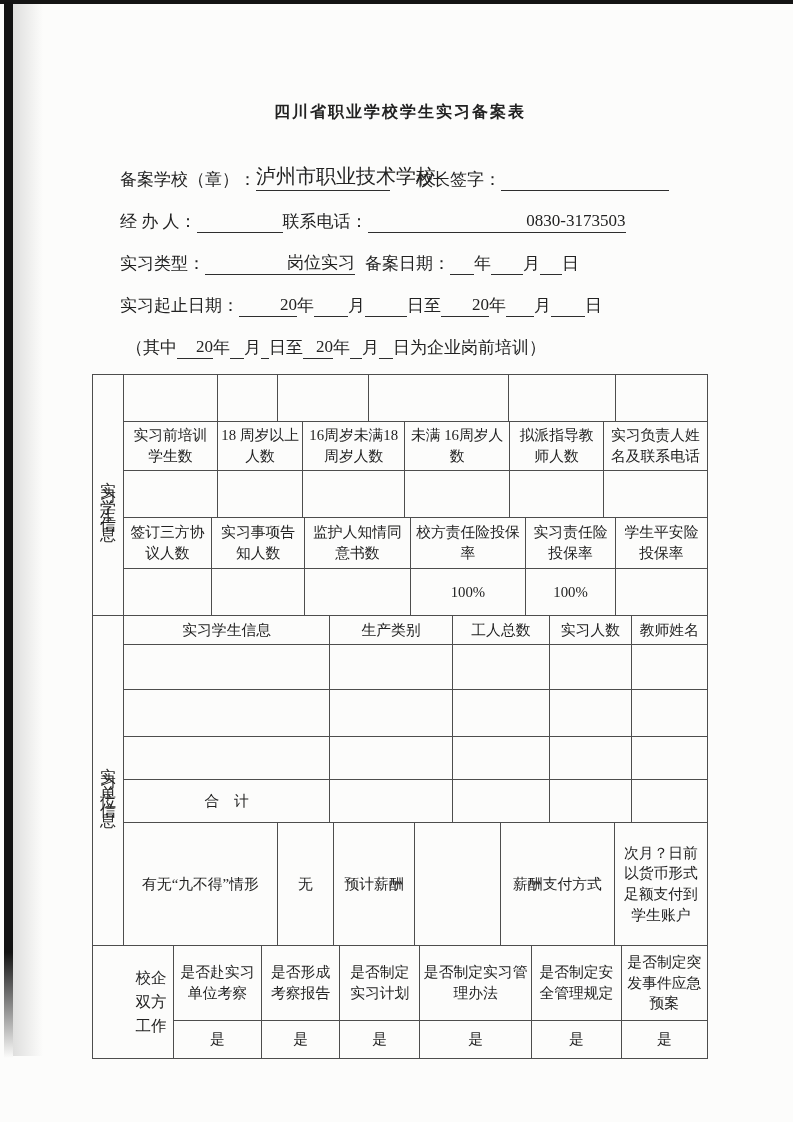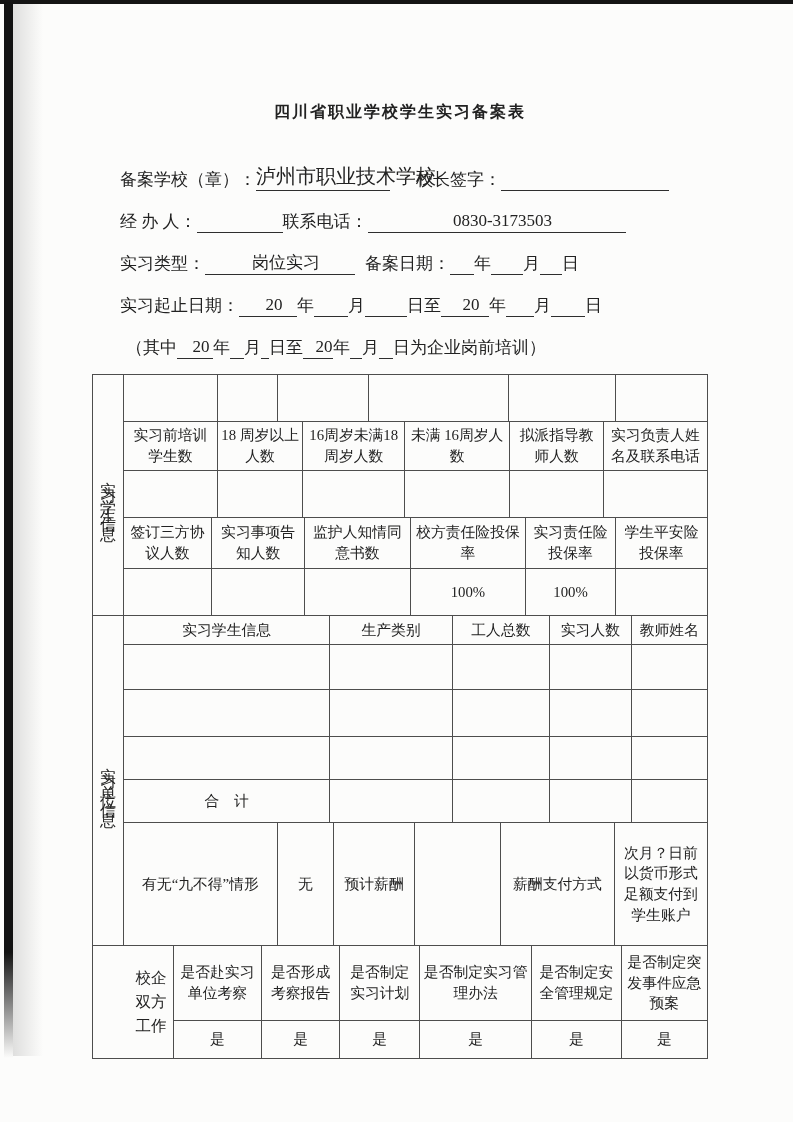--- a/index.html
+++ b/index.html
@@ -18,21 +18,21 @@
 
   .content { position:absolute; left:92px; top:0; width:616px; }
 
   .title { margin:102px 0 0 0; text-align:center; font-size:16px; font-weight:bold; letter-spacing:2px; }
 
   .form-lines { margin-top:26px; font-size:17px; }
   .fline { height:42px; display:flex; align-items:flex-end; padding-left:28px; white-space:nowrap; box-sizing:border-box; }
   .fline.indent { padding-left:34px; }
   .lab { display:inline-block; }
   .fill { display:inline-block; border-bottom:1.2px solid #2e2e2e; text-align:center; vertical-align:bottom; min-height:22px; box-sizing:border-box; }
-  .fill.left { text-align:center; padding-left:12px; }
+  .fill.left { text-align:right; padding-left:12px; }
   .fill.small { font-size:20px; }
   .w134{width:134px} .w168{width:168px} .w86{width:86px} .w258{width:258px}
   .w150{width:150px} .w24{width:24px} .w32{width:32px} .w22{width:22px}
   .w58{width:58px} .w34{width:34px} .w42{width:42px} .w48{width:48px} .w28{width:28px}
   .w36{width:36px} .w14{width:14px} .w8{width:8px} .w30{width:30px} .w12{width:12px}
   .gap26{display:inline-block;width:26px} .gap10{display:inline-block;width:10px}
 
   
   .report-table { margin-top:15px; border:1.6px solid #4d4d4d; }
   .band { display:flex; align-items:stretch; border-bottom:1.3px solid #4d4d4d; }

